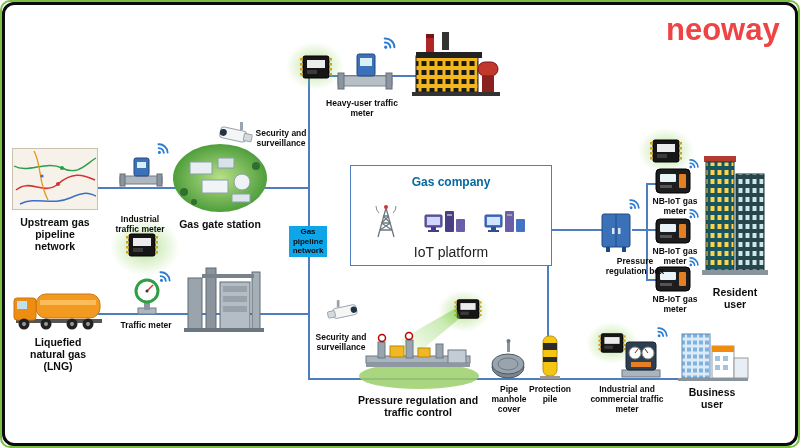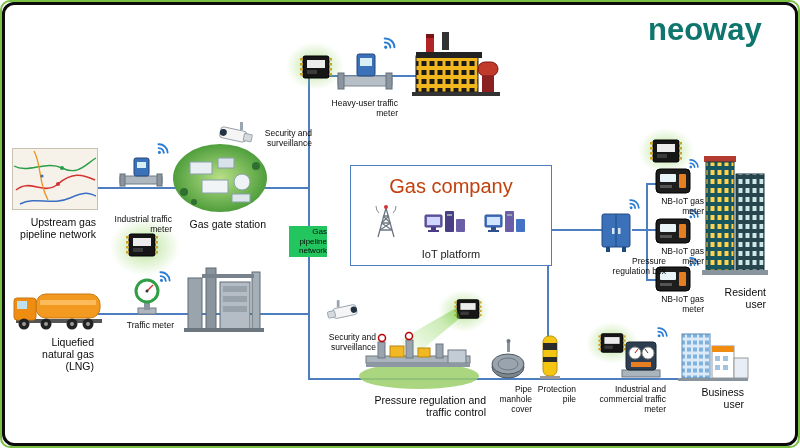--- a/index.html
+++ b/index.html
@@ -3,28 +3,28 @@
 <meta charset="utf-8">
 <style>
   html,body{margin:0;padding:0;background:#fff}
   .canvas{position:relative;width:800px;height:448px;background:#fff;
     font-family:"Liberation Sans",sans-serif;border:2px solid #7ac143;border-radius:10px;
     box-sizing:border-box;overflow:hidden}
   .blackframe{position:absolute;inset:0;border:3px solid #0b0b0b;border-radius:12px;pointer-events:none;z-index:60}
   .line{position:absolute;background:#4d7ebf;z-index:1}
   .icon{position:absolute;z-index:2}
   .glow{position:absolute;z-index:1;background:radial-gradient(closest-side,rgba(130,205,70,.55),rgba(130,205,70,0));border-radius:50%}
-  .label{position:absolute;z-index:5;font-weight:400;color:#0c0c0c;text-align:right;font-size:8.5px;line-height:1.2}
+  .label{position:absolute;z-index:5;font-weight:700;color:#0c0c0c;text-align:center;font-size:8.5px;line-height:1.2}
   .label.lg{font-size:10.5px;line-height:1.15}
-  .label.onLine{background:#22c55e;padding:1px 0;font-size:8px}
+  .label.onLine{background:#0ea5e9;padding:1px 0;font-size:8px}
   .wifi{position:absolute;z-index:3}
-  .logo{position:absolute;left:646px;top:10px;font-size:31px;font-weight:700;color:#0f766e;z-index:5}
+  .logo{position:absolute;left:664px;top:10px;font-size:31px;font-weight:700;color:#ef4444;z-index:5}
   .company{position:absolute;left:348px;top:163px;width:200px;height:99px;border:1.5px solid #4d7ebf;background:#fff;z-index:2}
-  .company-title{font-size:20px;font-weight:400;text-align:center;margin-top:9px;color:#c2410c}
-  .iot-label{position:absolute;bottom:5px;left:0;width:100%;text-align:center;font-size:11px;color:#222}
+  .company-title{font-size:12px;font-weight:700;text-align:center;margin-top:9px;color:#0369a1}
+  .iot-label{position:absolute;bottom:5px;left:0;width:100%;text-align:center;font-size:14px;color:#222}
 </style>
 </head>
 <body>
 
 <div class="canvas">
   <div class="blackframe"></div>
 
   <div class="logo">neoway</div>
 
   <div class="line" style="left:306px;top:74px;width:2px;height:304px"></div>

